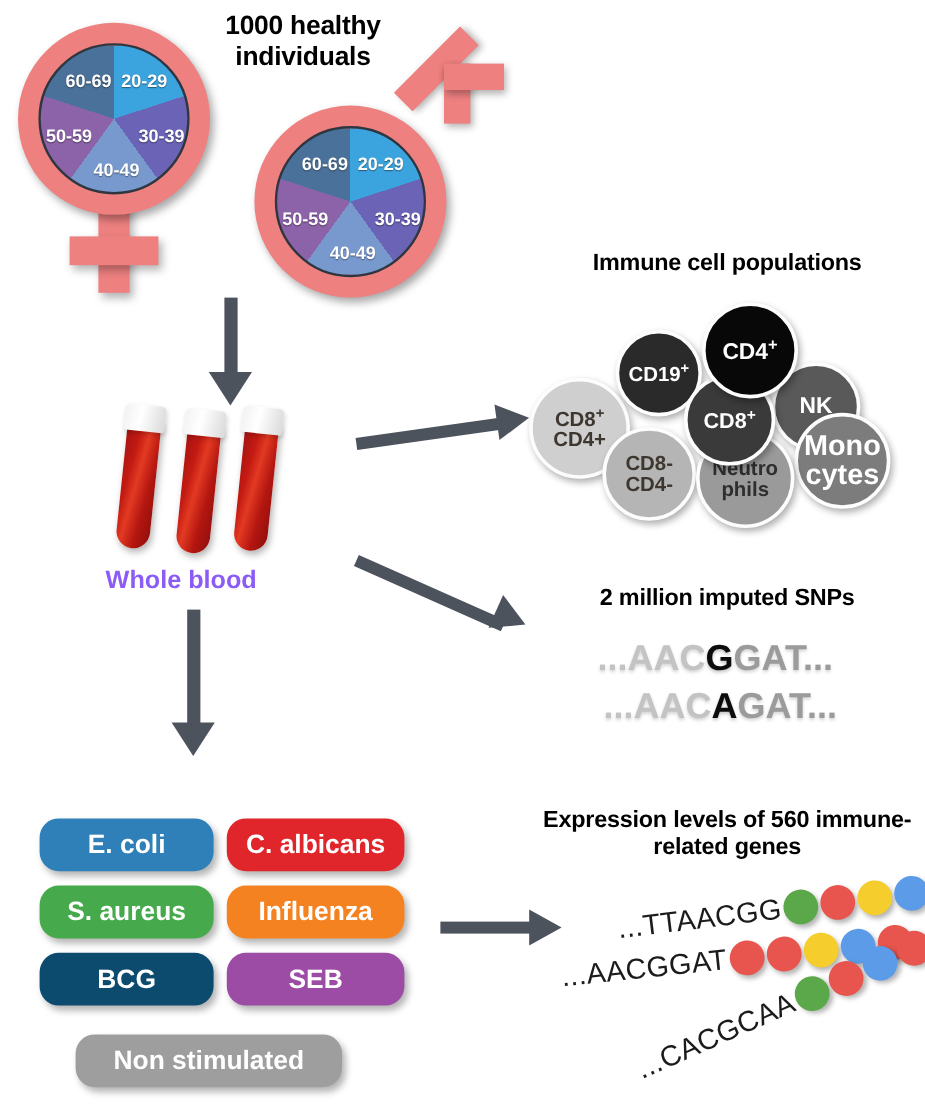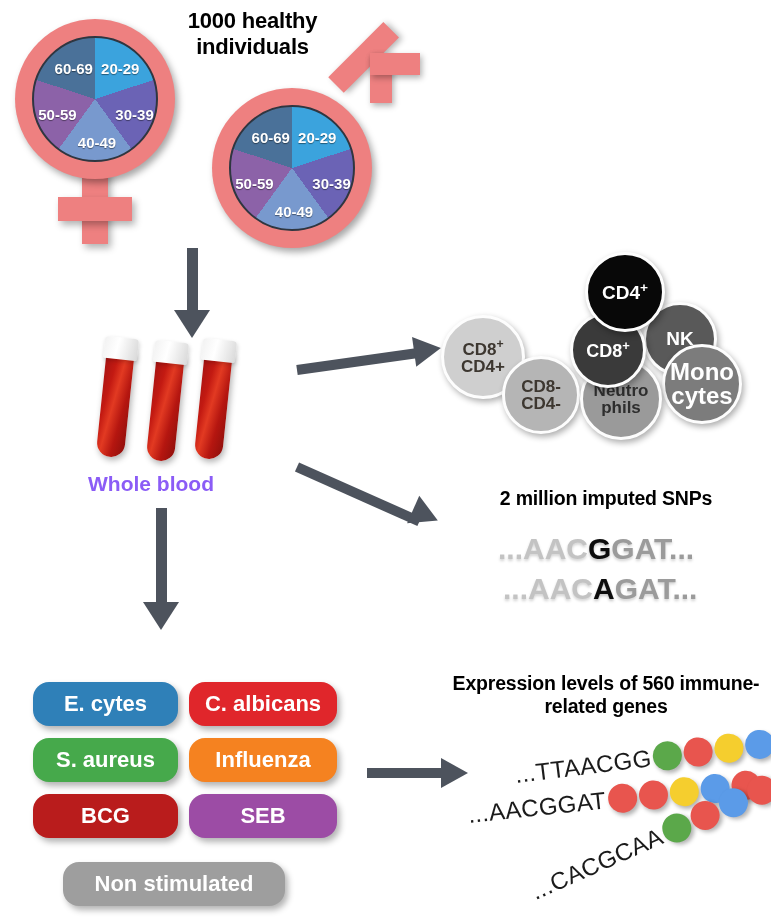--- a/index.html
+++ b/index.html
@@ -73,20 +73,21 @@
                letter-spacing:.3px;}
   .bead{width:29px;height:29px;border-radius:50%;margin-left:2px;
         box-shadow:2px 3px 4px rgba(0,0,0,.3);flex:0 0 auto;}
 </style>
 </head>
 <body>
 
 <div id="stage">
 
   <div class="title abs" id="title-cohort">1000 healthy individuals</div>
+  <div class="title abs" id="title-immune">Immune cell populations</div>
   <div class="title abs" id="title-snps">2 million imputed SNPs</div>
   <div class="title abs" id="title-expr">Expression levels of 560 immune-related genes</div>
 
   <div class="gender-wrap" style="left:10px;top:14px;width:180px;height:230px;">
     <div class="f-stem" style="left:72px;top:150px;width:26px;height:80px;"></div>
     <div class="f-stem" style="left:48px;top:183px;width:74px;height:24px;"></div>
     <div class="pie-ring" style="left:5px;top:5px;width:160px;height:160px;"></div>
     <div class="pie-inner" id="pie-f" style="left: 22px; top: 22px; width: 126px; height: 126px; background: conic-gradient(rgb(59, 163, 221) 0deg, rgb(59, 163, 221) 72deg, rgb(107, 99, 181) 72deg, rgb(107, 99, 181) 144deg, rgb(120, 153, 206) 144deg, rgb(120, 153, 206) 216deg, rgb(140, 98, 168) 216deg, rgb(140, 98, 168) 288deg, rgb(74, 113, 153) 288deg, rgb(74, 113, 153) 360deg);">
         <div class="slice-label" style="left: 86.2558px; top: 30.4966px; font-size: 15px;">20-29</div>
         <div class="slice-label" style="left: 100.553px; top: 75.9021px; font-size: 15px;">30-39</div>
@@ -154,20 +155,24 @@
     <div class="arrow-head" style="left:143px;top:602px;border-left:18px solid transparent;
                 border-right:18px solid transparent;border-top:28px solid #4d535d;"></div>
   </div>
 
   <div style="position:absolute;left:440px;top:240px;width:331px;height:180px;">
 
     <div class="cell" style="left:1px;top:75px;width:84px;height:84px;font-size:17px;
                 background:#cfcfcf;color:#3d3730;z-index:1;">
       <div><span>CD8</span><span class="sup">+</span><br><span>CD4+</span></div>
     </div>
+    <div class="cell" style="left:73px;top:35px;width:72px;height:72px;font-size:17px;
+                background:#2a2a2a;color:#ffffff;z-index:3;">
+      <div><span>CD19</span><span class="sup">+</span></div>
+    </div>
     <div class="cell" style="left:145px;top:12px;width:80px;height:80px;font-size:19px;
                 background:#080808;color:#ffffff;z-index:5;">
       <div><span>CD4</span><span class="sup">+</span></div>
     </div>
     <div class="cell" style="left:203px;top:62px;width:74px;height:74px;font-size:19px;
                 background:#595959;color:#ffffff;z-index:2;">
       <div><span>NK</span></div>
     </div>
     <div class="cell" style="left:130px;top:72px;width:76px;height:76px;font-size:18px;
                 background:#3a3a3a;color:#ffffff;z-index:4;">
@@ -190,25 +195,25 @@
   <div>
     <div class="snp-row" style="left:498px;top:532px;">
       <span class="dim">...AAC</span><span class="hot">G</span><span class="mid">GAT...</span>
     </div>
     <div class="snp-row" style="left:490px;top:572px;margin-left:13px;">
       <span class="dim">...AAC</span><span class="hot">A</span><span class="mid">GAT...</span>
     </div>
   </div>
 
   <div style="position:absolute;left:33px;top:682px;width:320px;height:212px;">
-    <div class="stim" style="left:0px;top:0px;width:145px;height:44px;background:#2f80b8;">E. cytes</div>
+    <div class="stim" style="left:0px;top:0px;width:145px;height:44px;background:#2f80b8;">E. coli</div>
     <div class="stim" style="left:156px;top:0px;width:148px;height:44px;background:#e0262b;">C. albicans</div>
     <div class="stim" style="left:0px;top:56px;width:145px;height:44px;background:#46a94b;">S. aureus</div>
     <div class="stim" style="left:156px;top:56px;width:148px;height:44px;background:#f58220;">Influenza</div>
-    <div class="stim" style="left:0px;top:112px;width:145px;height:44px;background:#b91c1c;">BCG</div>
+    <div class="stim" style="left:0px;top:112px;width:145px;height:44px;background:#0c4a6e;">BCG</div>
     <div class="stim" style="left:156px;top:112px;width:148px;height:44px;background:#9c4ca5;">SEB</div>
     <div class="stim" style="left:30px;top:180px;width:222px;height:44px;background:#9e9e9e;">Non stimulated</div>
   </div>
 
   <div>
     <div class="arrow-line" style="left:367px;top:768px;width:76px;height:10px;"></div>
     <div class="arrow-head" style="left:441px;top:758px;border-top:15px solid transparent;
                 border-bottom:15px solid transparent;border-left:27px solid #4d535d;"></div>
   </div>
 

